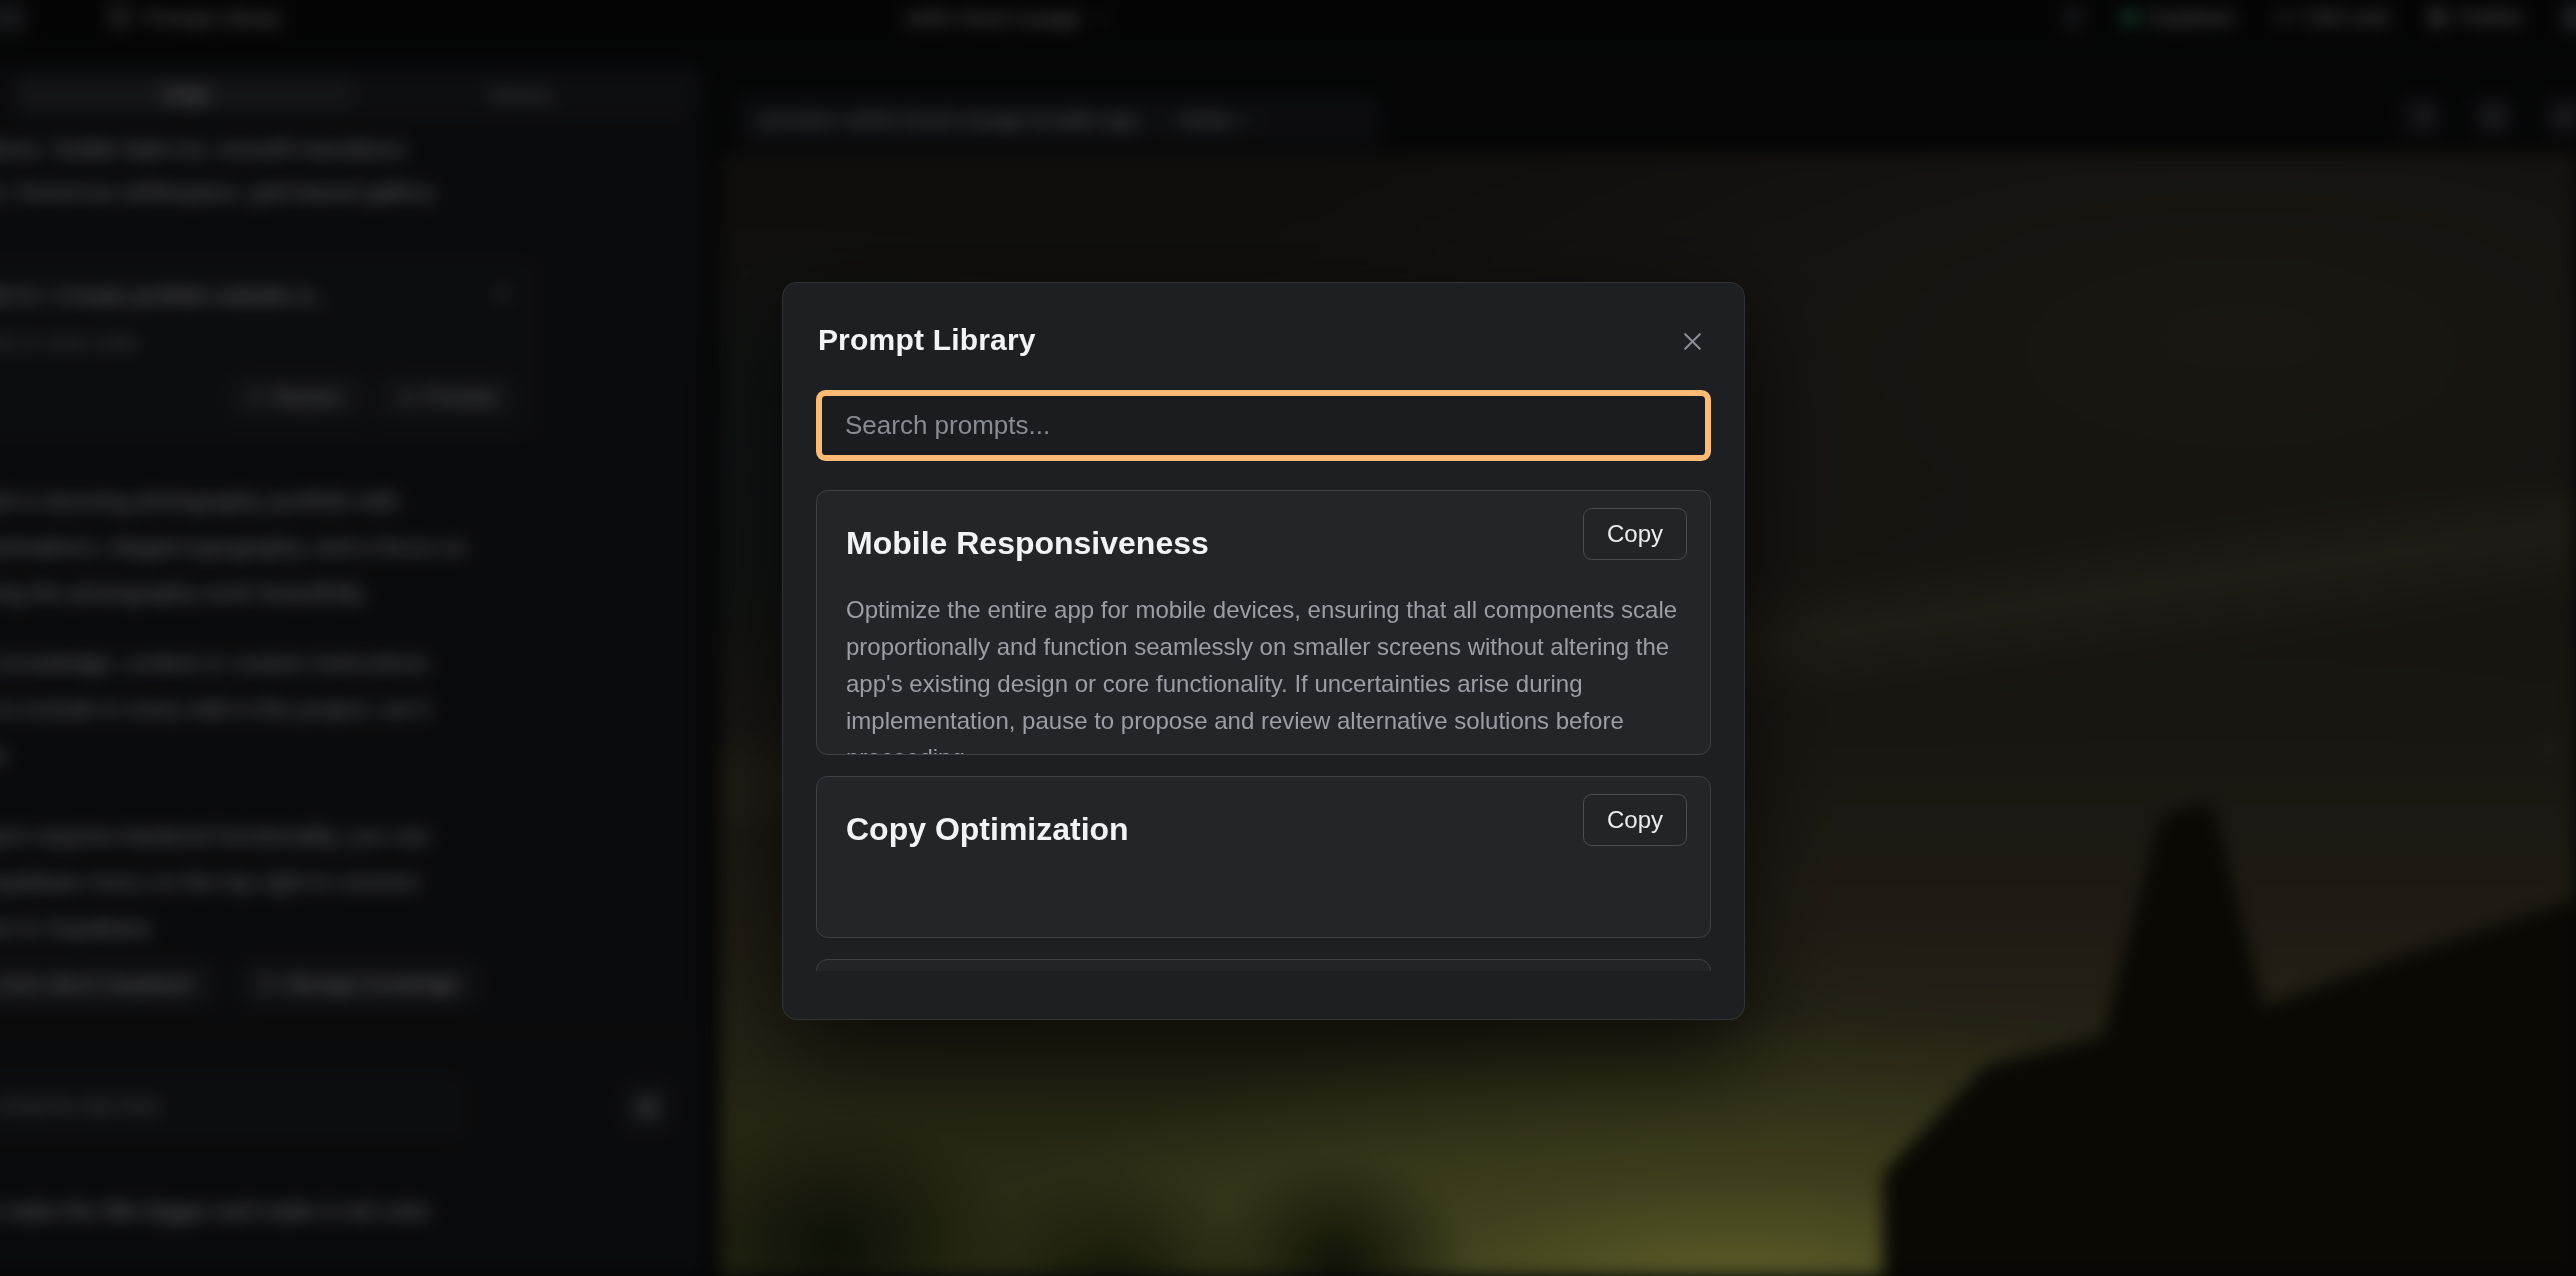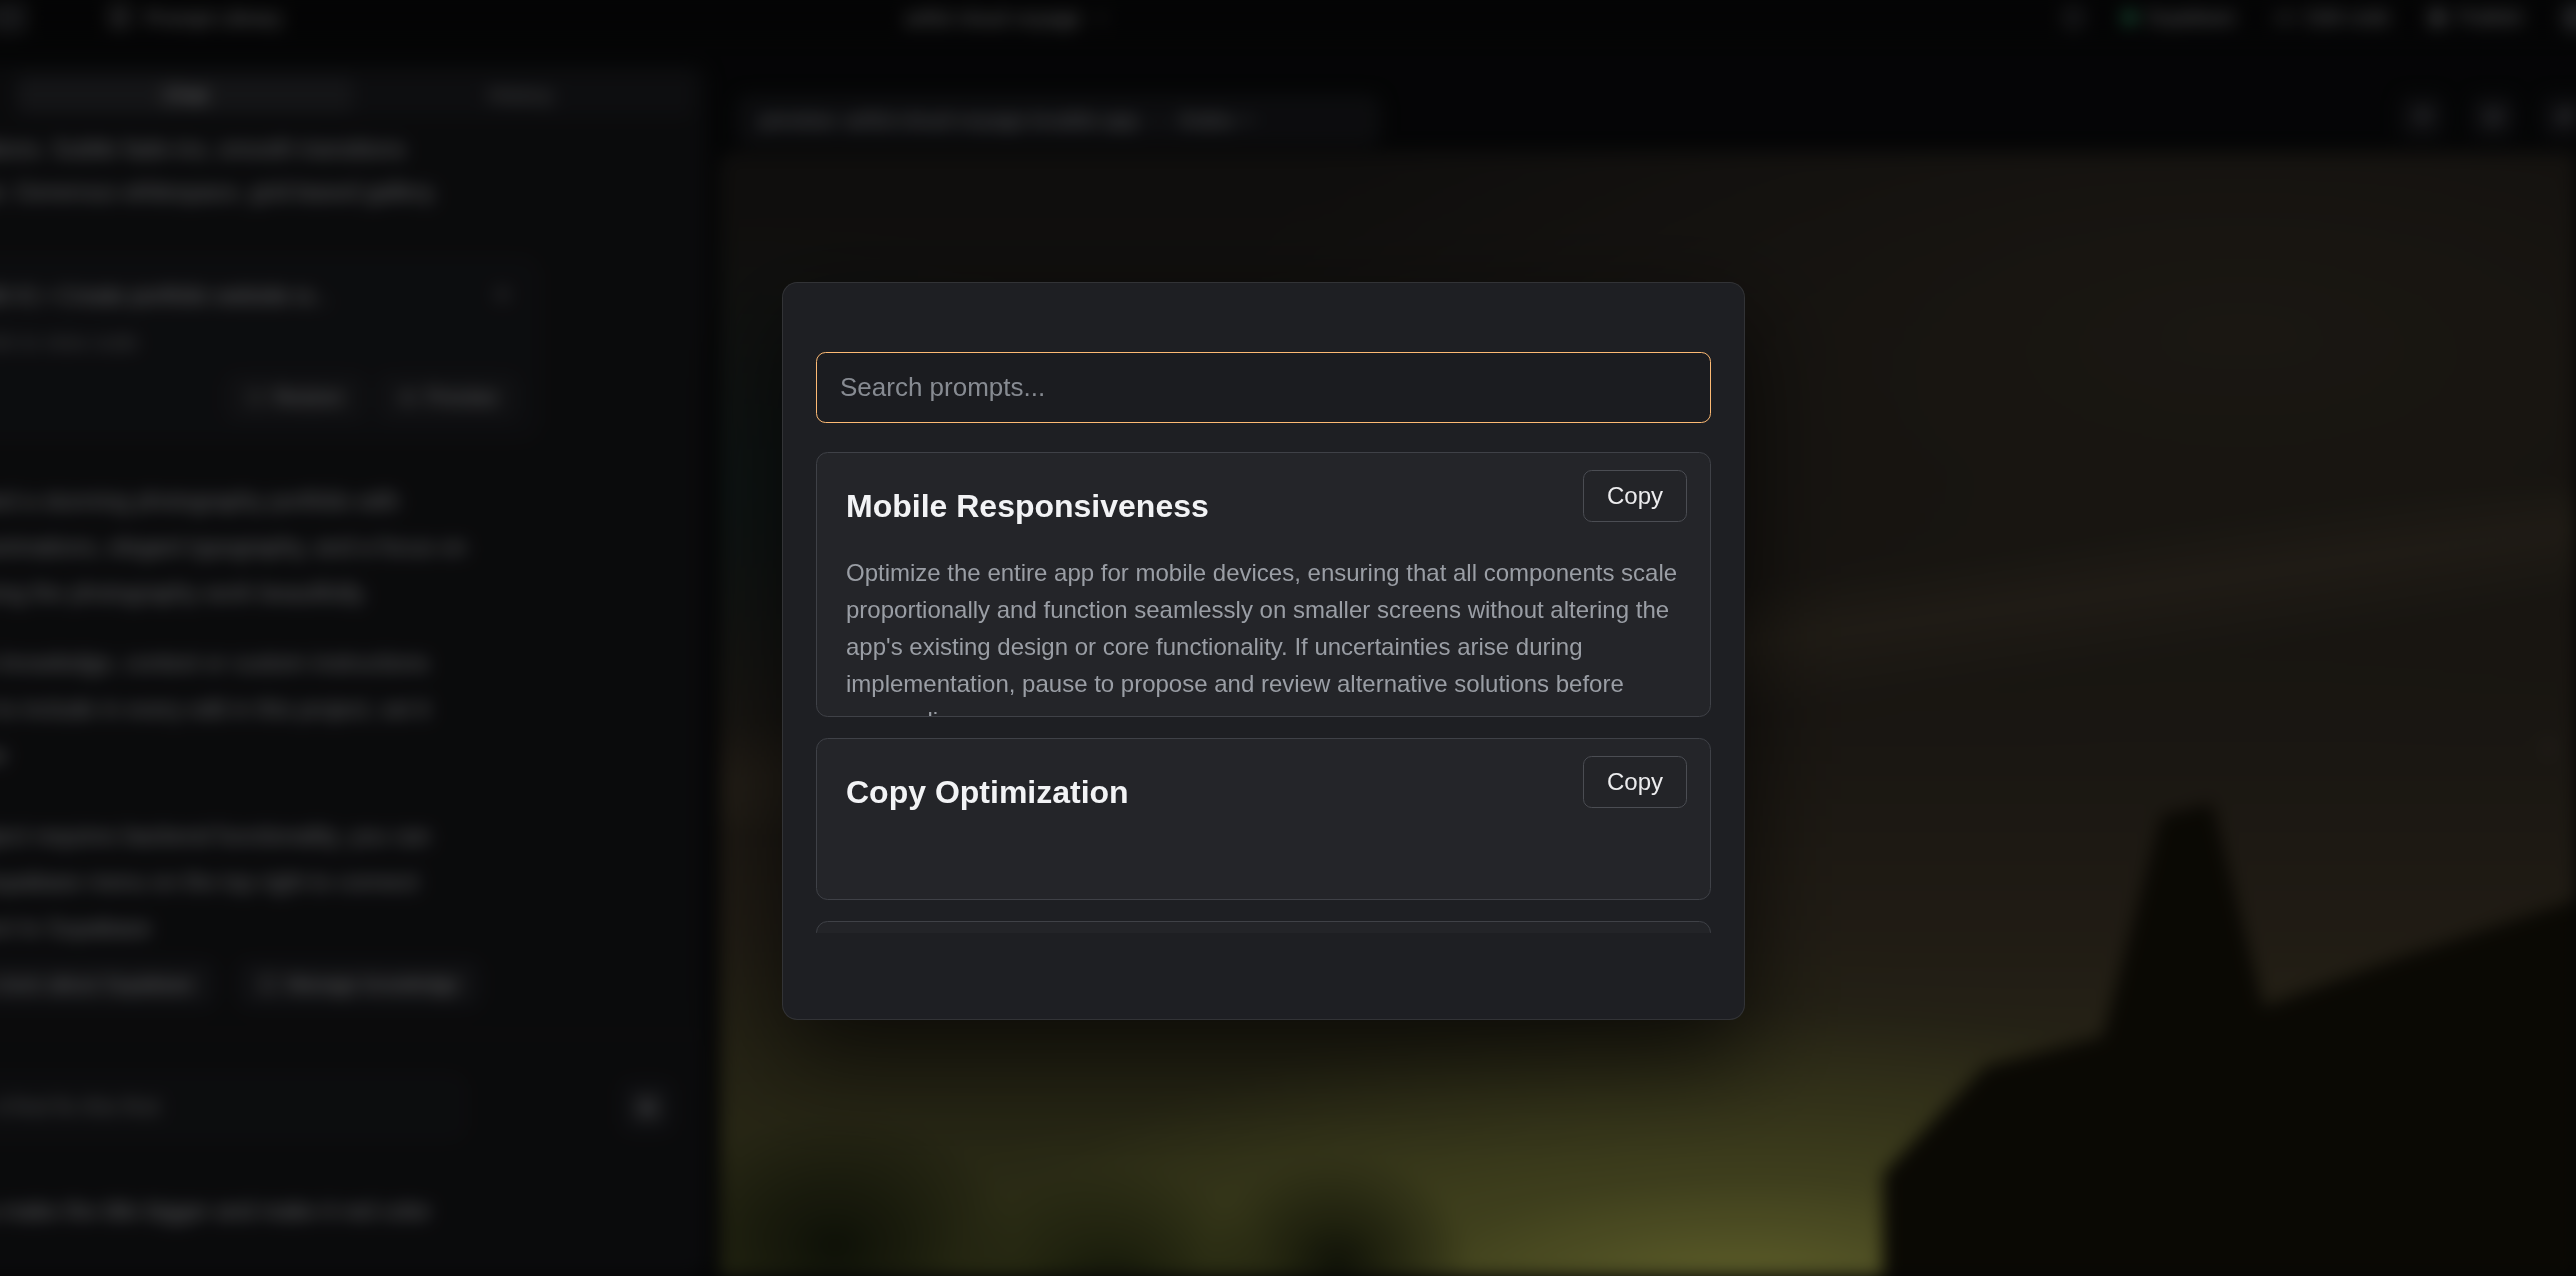--- a/index.html
+++ b/index.html
@@ -77,21 +77,21 @@
 
   
   .overlay { position:absolute; inset:0; background:rgba(0,0,0,.52); }
   .modal { position:absolute; left:782px; top:282px; width:963px; height:738px; background:#1e1f23;
     border:1px solid rgba(255,255,255,.09); border-radius:15.4px; box-shadow:0 39px 96px rgba(0,0,0,.65);
     padding:40px 33px 0 33px; }
   .modal-header { display:flex; align-items:flex-start; justify-content:space-between; padding:0 1.9px; }
   .modal-title { color:#f4f4f6; font-size:30px; font-weight:700; letter-spacing:0.2px; }
   .modal-close { background:none; border:none; cursor:pointer; padding:3.9px; margin-top:1.9px; }
   .search-input { margin-top:29px; width:100%; height:71px; border-radius:9.6px; background:#1b1c20;
-    border:1px solid #fdba74; padding:0 23px; font-size:26px; color:#d7d9dd; outline:none;
+    border:6px solid #fdba74; padding:0 23px; font-size:26px; color:#d7d9dd; outline:none;
     font-family:"Liberation Sans","DejaVu Sans",sans-serif; }
   .search-input::placeholder { color:#878b92; }
   .prompt-list { margin-top:29px; height:481px; overflow:hidden; display:flex; flex-direction:column; gap:21px; }
   .prompt-card { position:relative; flex:none; background:#242529; border:1px solid #3f4147; border-radius:11.6px;
     padding:25px 29px; overflow:hidden; }
   .prompt-card.h1 { height:265px; }
   .prompt-card.h2 { height:162px; }
   .prompt-card.sliver { height:116px; background:#232428; }
   .prompt-title { color:#f2f3f5; font-size:32px; font-weight:600; margin-top:9.6px; }
   .copy-btn { position:absolute; right:23px; top:17.3px; height:52px; padding:5px 23px; background:#232428;
@@ -259,20 +259,28 @@
       <div class="haze"></div>
       <div class="veg"></div>
       <div class="rock"></div>
       <div class="panel-handle">›</div>
     </div>
   </div>
 
   <div class="overlay"></div>
 
   <div class="modal">
+    <div class="modal-header">
+      <div class="modal-title">Prompt Library</div>
+      <button class="modal-close">
+        <svg width="25" height="25" viewBox="0 0 24 24" fill="none" stroke="#8b8e94" stroke-width="2" stroke-linecap="round">
+            <path d="M5 5l14 14M19 5L5 19"></path>
+          </svg>
+      </button>
+    </div>
 
     <input class="search-input" type="text" placeholder="Search prompts..." style="">
 
     <div class="prompt-list">
 
       <div class="prompt-card h1">
         <button class="copy-btn">Copy</button>
         <div class="prompt-title">Mobile Responsiveness</div>
         <div class="prompt-body">Optimize the entire app for mobile devices, ensuring that all components scale proportionally and function seamlessly on smaller screens without altering the app's existing design or core functionality. If uncertainties arise during implementation, pause to propose and review alternative solutions before proceeding.</div>
       </div>

